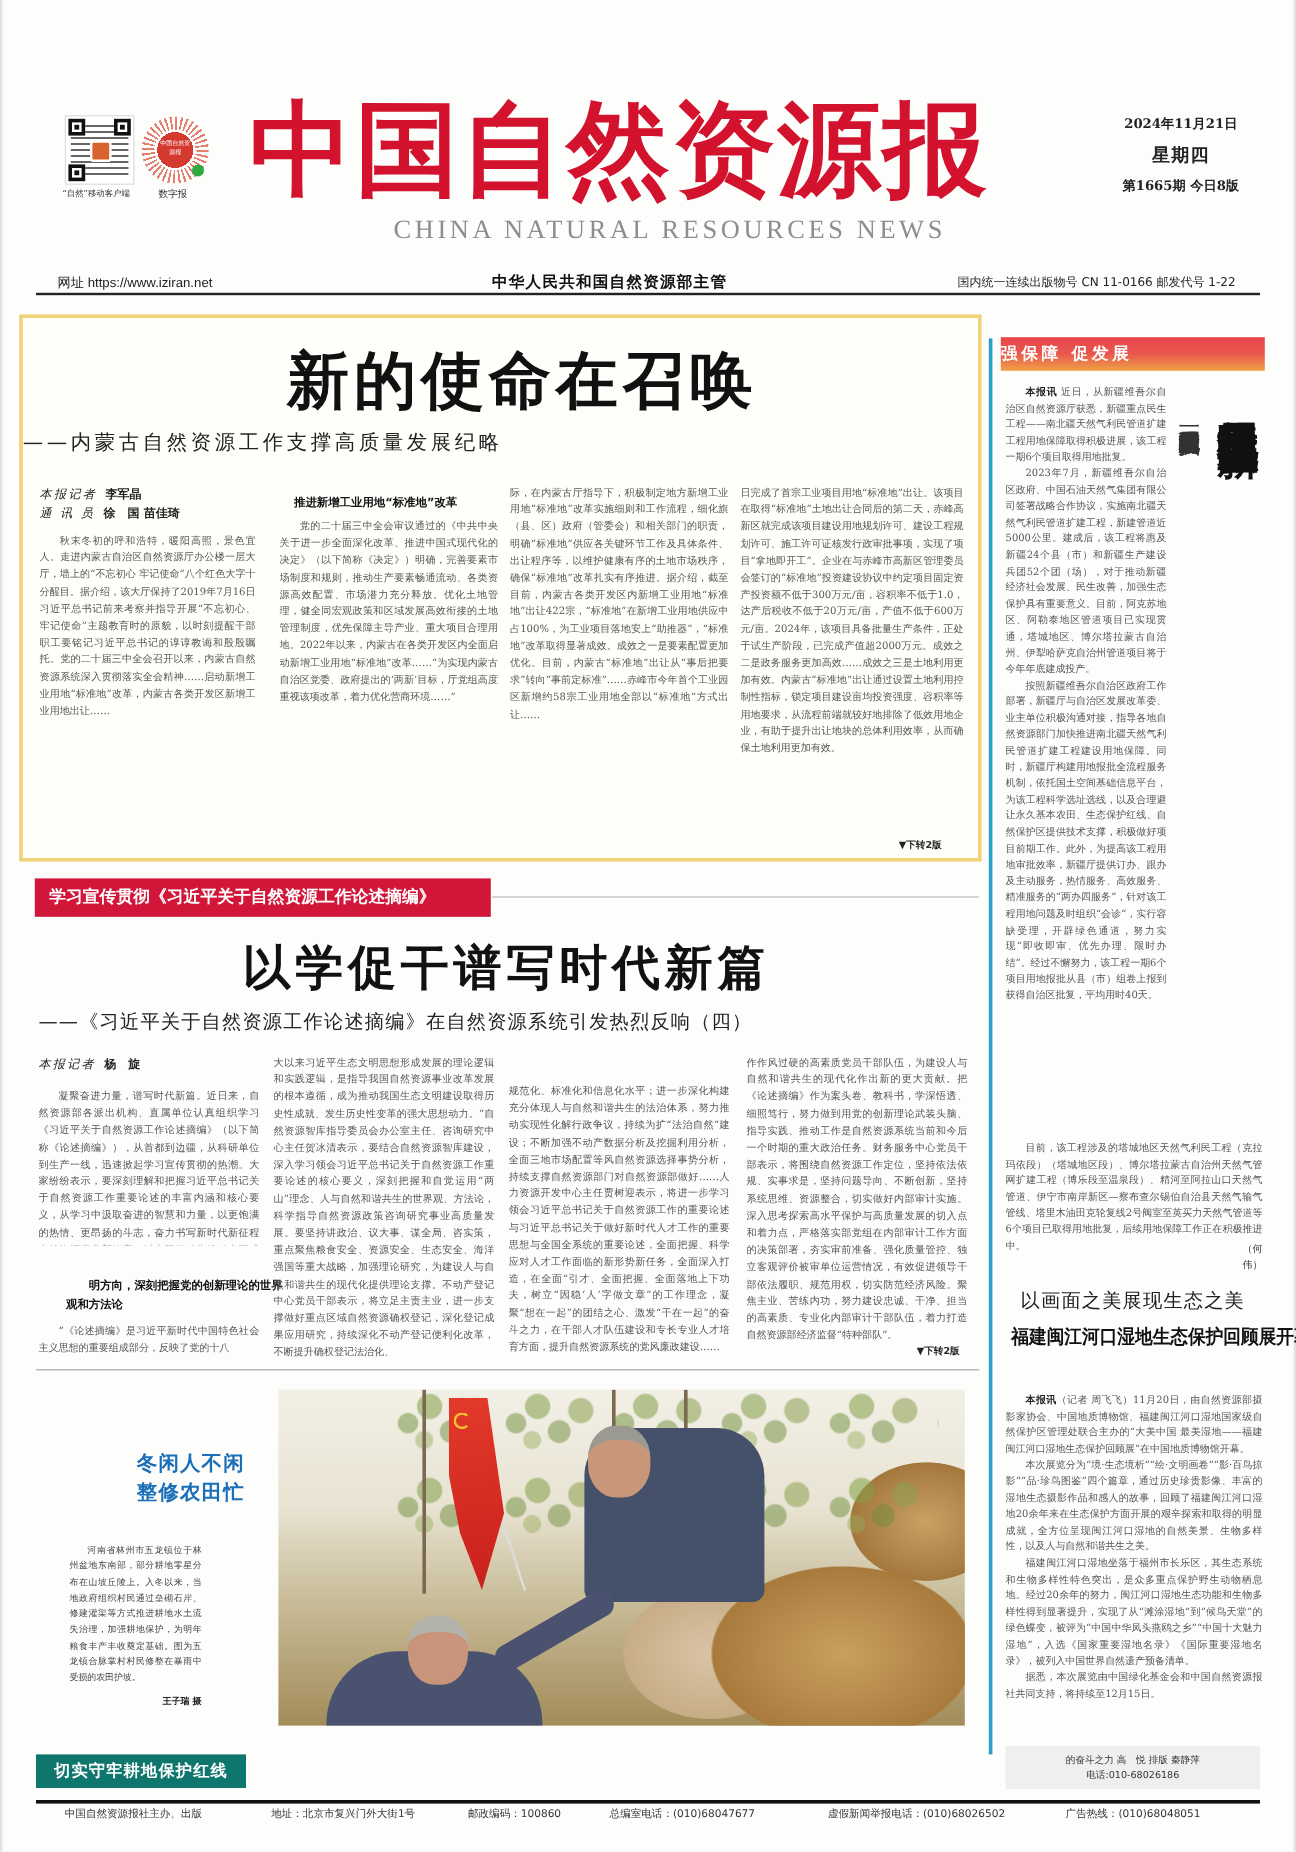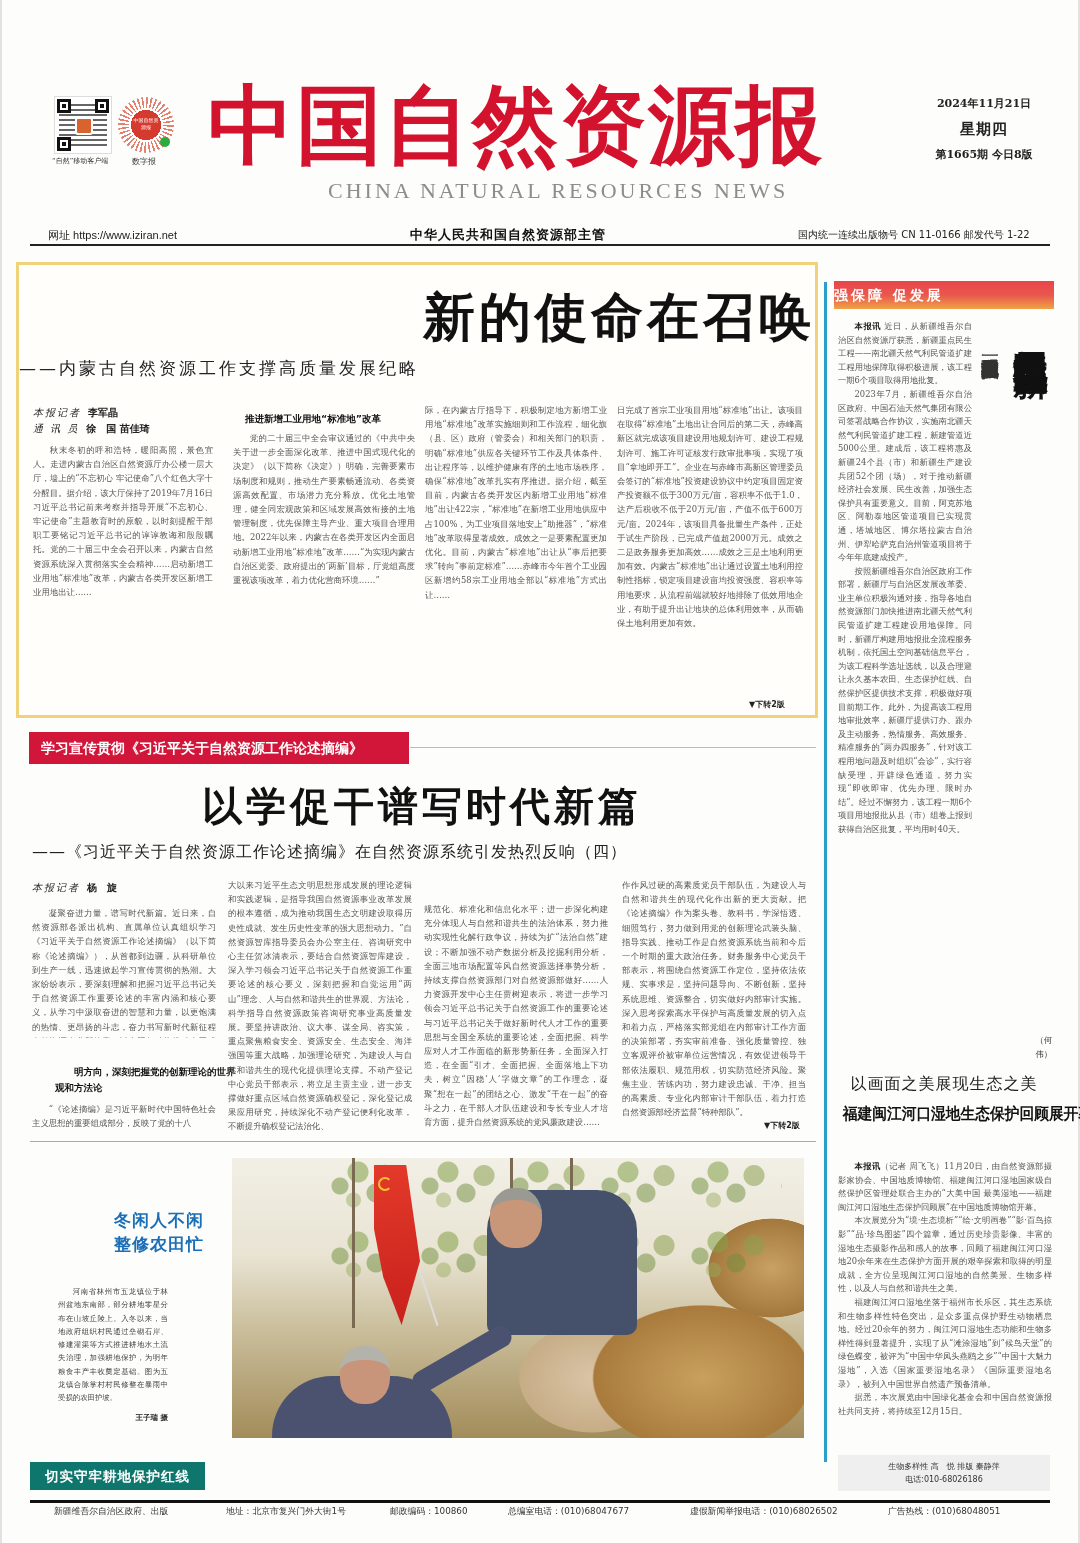--- a/index.html
+++ b/index.html
@@ -29,21 +29,21 @@
   .date-block .d2 { font-size:15px; font-weight:bold; margin-top:9px; letter-spacing:1px; }
   .date-block .d3 { font-size:11px; font-weight:bold; margin-top:8px; }
 
   .info-bar { position:absolute; left:28px; top:222px; width:1020px; height:24px; border-bottom:2px solid #222; }
   .info-bar .url { position:absolute; left:18px; top:6px; font-size:11px; color:#222; font-family:"Liberation Sans",sans-serif;}
   .info-bar .sponsor { position:absolute; left:380px; top:4px; font-size:13px; font-weight:bold; color:#111; letter-spacing:1px;}
   .info-bar .issn { position:absolute; left:768px; top:6px; font-size:10px; color:#222; }
 
   
   .lead-box { position:absolute; left:14px; top:262px; width:802px; height:456px; border:3px solid #f0d27a; background:#fffefb; }
-  .lead-title { position:absolute; left:0; top:18px; width:100%; text-align:right; font-size:52px; font-weight:bold; color:#111; letter-spacing:4px; font-family:"DejaVu Sans",sans-serif; }
+  .lead-title { position:absolute; left:18px; top:18px; width:100%; text-align:center; font-size:52px; font-weight:bold; color:#111; letter-spacing:4px; font-family:"DejaVu Sans",sans-serif; }
   .lead-sub { position:absolute; left:0; top:92px; width:100%; font-size:17px; color:#222; letter-spacing:3px; }
   .byline { position:absolute; font-size:10px; color:#222; font-weight:bold; line-height:16px; }
   .byline .role { font-family:"DejaVu Serif",serif; font-style:italic; font-weight:normal; letter-spacing:2px; }
   .col { position:absolute; font-size:8.4px; color:#555; line-height:14.2px; text-align:justify; text-indent:2em; overflow:hidden; font-family:"DejaVu Serif","Liberation Serif",serif; }
   .col p { margin:0; }
   .sub-head { position:absolute; font-size:9.5px; font-weight:bold; color:#111; }
   .turn { position:absolute; font-size:8px; font-weight:bold; color:#222; }
 
   
   .side-rule { position:absolute; left:822px; top:282px; width:3px; height:1180px; background:#2a9fc7; }
@@ -158,32 +158,35 @@
   <div class="side-banner">强保障  促发展</div>
 
   <div class="vert-title">新疆强化重点民生工程用地保障</div>
   <div class="vert-sub">南北疆天然气利民管道扩建工程一期六个项目用地获批</div>
 
   <div class="side-col" style="left:836px;top:320px;width:134px;height:520px;">
     <p><b style="color:#222">本报讯</b> <span>近日，从新疆维吾尔自治区自然资源厅获悉，新疆重点民生工程——南北疆天然气利民管道扩建工程用地保障取得积极进展，该工程一期6个项目取得用地批复。</span></p>
     <p>2023年7月，新疆维吾尔自治区政府、中国石油天然气集团有限公司签署战略合作协议，实施南北疆天然气利民管道扩建工程，新建管道近5000公里。建成后，该工程将惠及新疆24个县（市）和新疆生产建设兵团52个团（场），对于推动新疆经济社会发展、民生改善，加强生态保护具有重要意义。目前，阿克苏地区、阿勒泰地区管道项目已实现贯通，塔城地区、博尔塔拉蒙古自治州、伊犁哈萨克自治州管道项目将于今年年底建成投产。</p>
     <p>按照新疆维吾尔自治区政府工作部署，新疆厅与自治区发展改革委、业主单位积极沟通对接，指导各地自然资源部门加快推进南北疆天然气利民管道扩建工程建设用地保障。同时，新疆厅构建用地报批全流程服务机制，依托国土空间基础信息平台，为该工程科学选址选线，以及合理避让永久基本农田、生态保护红线、自然保护区提供技术支撑，积极做好项目前期工作。此外，为提高该工程用地审批效率，新疆厅提供订办、跟办及主动服务，热情服务、高效服务、精准服务的“两办四服务”，针对该工程用地问题及时组织“会诊”，实行容缺受理，开辟绿色通道，努力实现“即收即审、优先办理、限时办结”。经过不懈努力，该工程一期6个项目用地报批从县（市）组卷上报到获得自治区批复，平均用时40天。</p>
   </div>
+  <div class="side-col" style="left:836px;top:950px;width:214px;height:96px;">
+    <p>目前，该工程涉及的塔城地区天然气利民工程（克拉玛依段）（塔城地区段）、博尔塔拉蒙古自治州天然气管网扩建工程（博乐段至温泉段）、精河至阿拉山口天然气管道、伊宁市南岸新区—察布查尔锡伯自治县天然气输气管线、塔里木油田克轮复线2号阀室至英买力天然气管道等6个项目已取得用地批复，后续用地保障工作正在积极推进中。</p>
+  </div>
   <div class="side-col" style="left:1010px;top:1034px;width:40px;text-align:right;color:#333;">（何　伟）</div>
 
   <div class="eco-kicker">以画面之美展现生态之美</div>
   <div class="eco-title">福建闽江河口湿地生态保护回顾展开幕</div>
   <div class="side-col" style="left:836px;top:1160px;width:214px;height:288px;">
     <p><b style="color:#222">本报讯</b><span>（记者 周飞飞）11月20日，由自然资源部摄影家协会、中国地质博物馆、福建闽江河口湿地国家级自然保护区管理处联合主办的“大美中国 最美湿地——福建闽江河口湿地生态保护回顾展”在中国地质博物馆开幕。</span></p>
     <p>本次展览分为“境·生态境析”“绘·文明画卷”“影·百鸟掠影”“品·珍鸟图鉴”四个篇章，通过历史珍贵影像、丰富的湿地生态摄影作品和感人的故事，回顾了福建闽江河口湿地20余年来在生态保护方面开展的艰辛探索和取得的明显成就，全方位呈现闽江河口湿地的自然美景、生物多样性，以及人与自然和谐共生之美。</p>
     <p>福建闽江河口湿地坐落于福州市长乐区，其生态系统和生物多样性特色突出，是众多重点保护野生动物栖息地。经过20余年的努力，闽江河口湿地生态功能和生物多样性得到显著提升，实现了从“滩涂湿地”到“候鸟天堂”的绿色蝶变，被评为“中国中华凤头燕鸥之乡”“中国十大魅力湿地”，入选《国家重要湿地名录》《国际重要湿地名录》，被列入中国世界自然遗产预备清单。</p>
     <p>据悉，本次展览由中国绿化基金会和中国自然资源报社共同支持，将持续至12月15日。</p>
   </div>
   <div class="editor-box">
-    <div>生物多样性  高　悦   排版  秦静萍</div>
+    <div>的奋斗之力  高　悦   排版  秦静萍</div>
     <div>电话:010-68026186</div>
   </div>
 
   <div class="section-tag">学习宣传贯彻《习近平关于自然资源工作论述摘编》</div>
   <div class="section-line"></div>
   <div class="art2-title">以学促干谱写时代新篇</div>
   <div class="art2-sub">——《习近平关于自然资源工作论述摘编》在自然资源系统引发热烈反响（四）</div>
 
   <div class="byline" style="left:30px;top:880px;font-size:10px;">
     <span class="role">本报记者</span>&nbsp;&nbsp;<span>杨　旋</span>
@@ -223,19 +226,19 @@
     <div class="flag"></div>
     <div class="man1"></div>
     <div class="head1"></div>
     <div class="man2"></div>
     <div class="arm"></div>
     <div class="head2"></div>
   </div>
   <div class="photo-tag">切实守牢耕地保护红线</div>
 
   <div class="foot-rule"></div>
-  <div class="footer" style="left:52px;">新疆维吾尔自治区政府、出版</div>
+  <div class="footer" style="left:52px;">中国自然资源报社主办、出版</div>
   <div class="footer" style="left:224px;">地址：北京市复兴门外大街1号</div>
   <div class="footer" style="left:388px;">邮政编码：100860</div>
   <div class="footer" style="left:506px;">总编室电话：(010)68047677</div>
   <div class="footer" style="left:688px;">虚假新闻举报电话：(010)68026502</div>
   <div class="footer" style="left:886px;">广告热线：(010)68048051</div>
 </div>
 
 </body></html>

